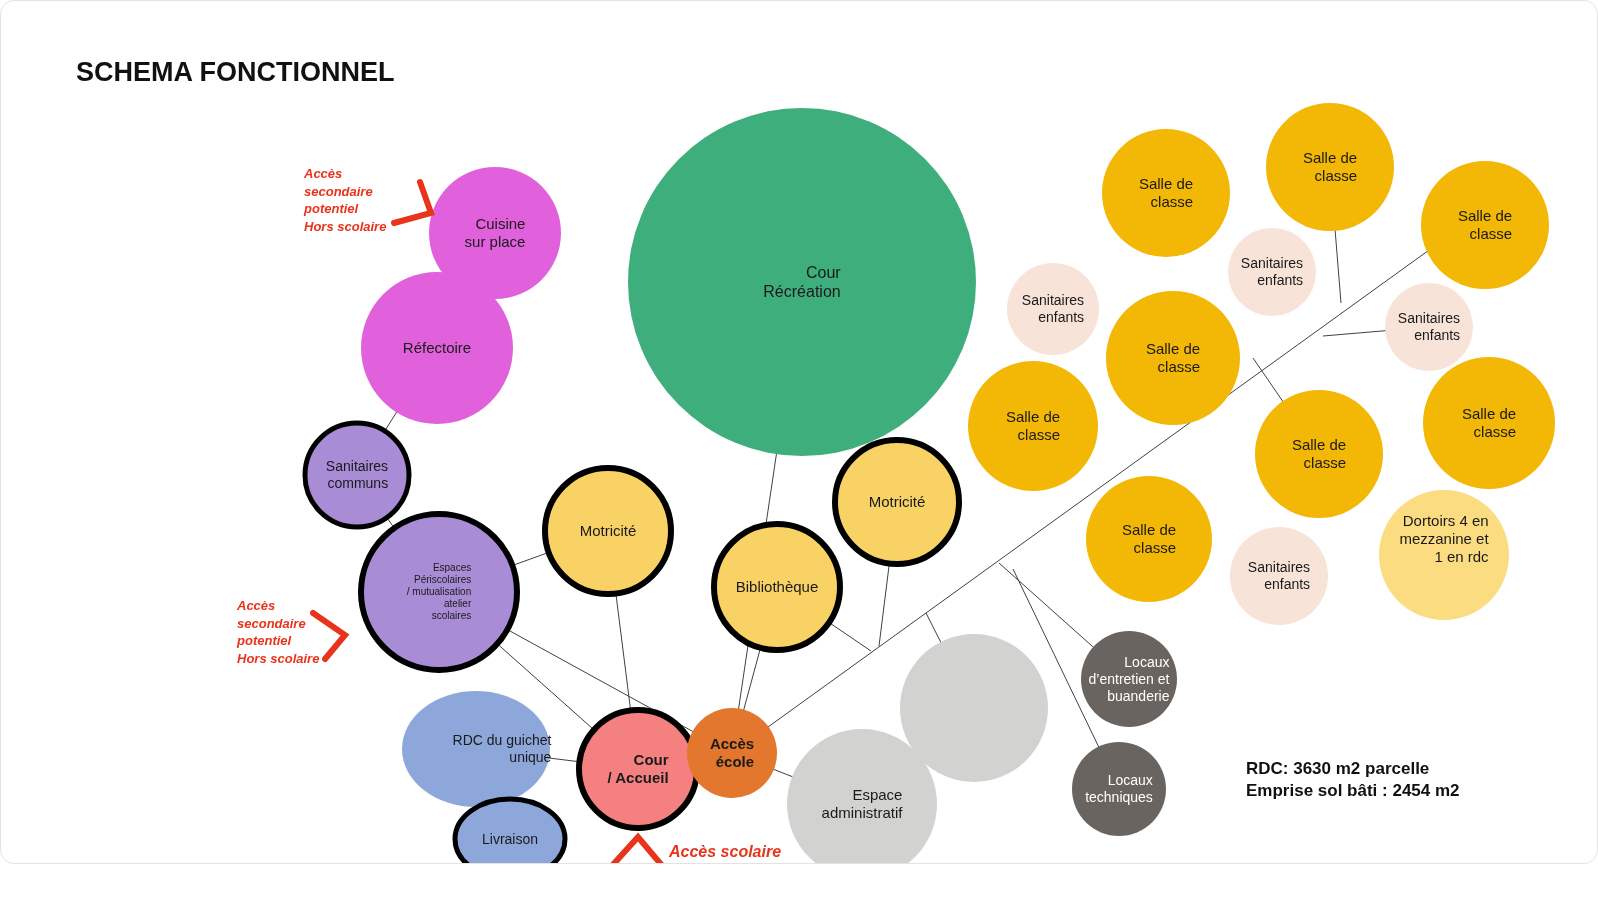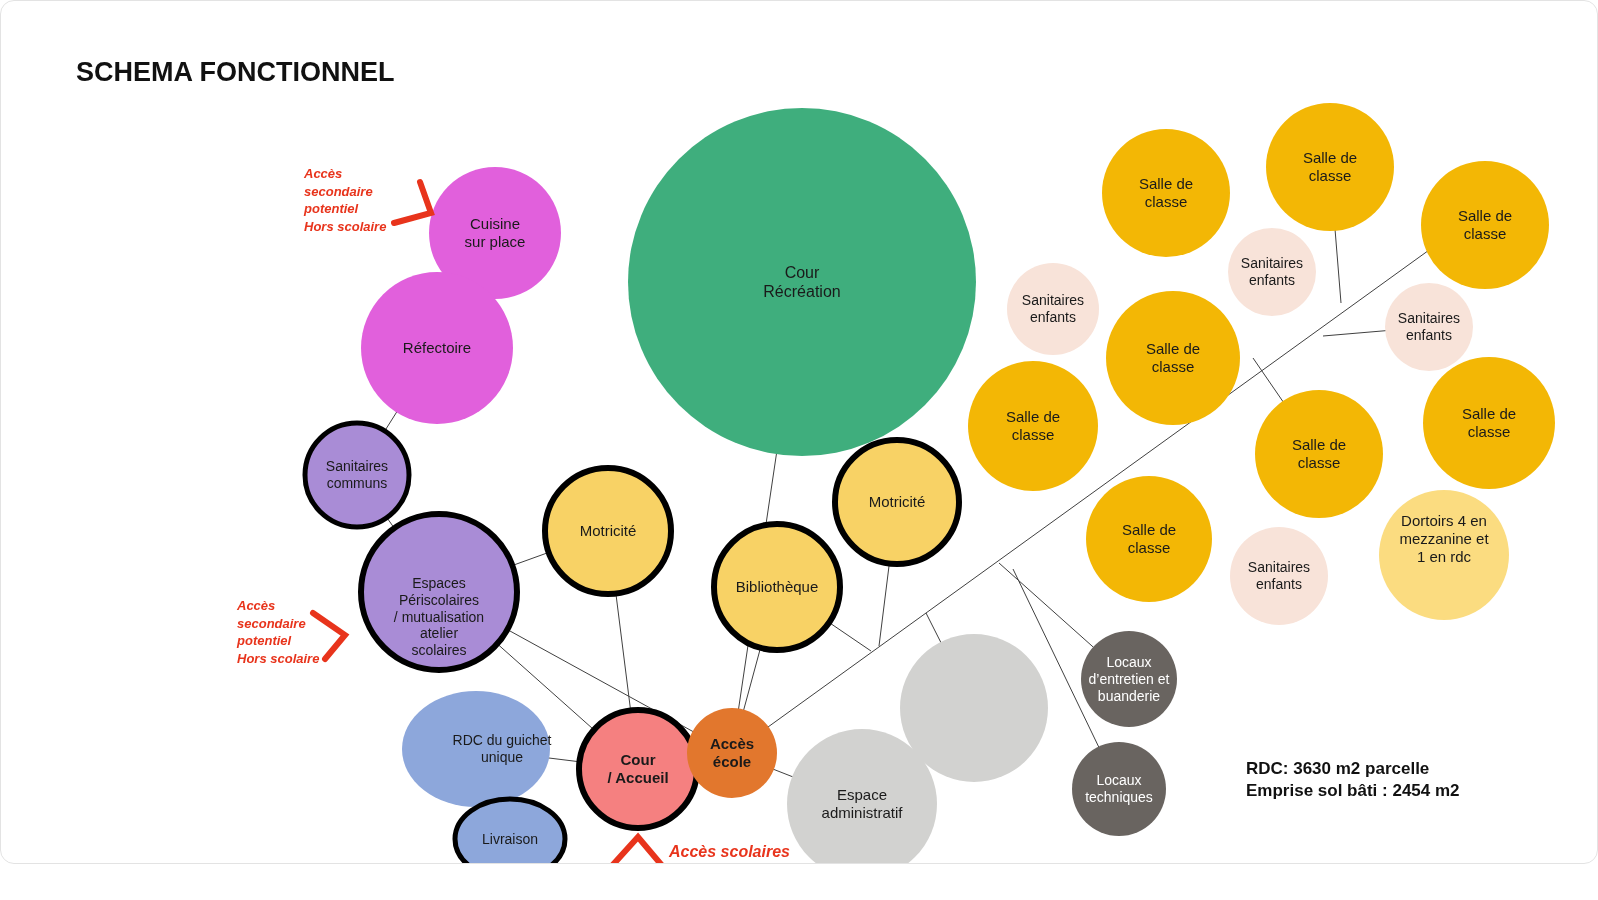--- a/index.html
+++ b/index.html
@@ -11,21 +11,21 @@
     border-radius:14px;
     overflow:hidden;
     box-sizing:border-box;
     font-family:"Liberation Sans", sans-serif;
   }
   #diagram{position:absolute;left:0;top:0;z-index:1;}
   .node-label{
     position:absolute;
     transform:translate(-50%,-50%);
     z-index:2;
-    text-align:center;
+    text-align:right;
     white-space:pre;
     line-height:1.2;
     color:#1a1a1a;
     pointer-events:none;
   }
   .page-title{
     position:absolute;left:75px;top:52px;z-index:3;
     font-weight:700;font-size:27px;line-height:1.45;color:#111;
   }
   .annotation{
@@ -105,33 +105,33 @@
   </div>
 
   <div class="annotation" id="ann-0" style="left: 303px; top: 164px;">Accès
 secondaire
 potentiel
 Hors scolaire</div>
   <div class="annotation" id="ann-1" style="left: 236px; top: 596px;">Accès
 secondaire
 potentiel
 Hors scolaire</div>
-  <div class="annotation principal" id="ann-2" style="left: 668px; top: 840px;">Accès scolaires</div>
+  <div class="annotation principal" id="ann-2" style="left: 668px; top: 840px;">Accès scolaire</div>
 
   <div class="info-block">
     <div>RDC: 3630 m2 parcelle</div>
     <div>Emprise sol bâti : 2454 m2</div>
   </div>
 
 <div class="node-label" style="left: 494px; top: 232px; font-size: 15px;">Cuisine
 sur place</div>
     <div class="node-label" style="left: 436px; top: 347px; font-size: 15px;">Réfectoire</div>
     <div class="node-label" style="left: 356px; top: 474px; font-size: 14px;">Sanitaires
 communs</div>
-    <div class="node-label" style="left: 438px; top: 616px; font-size: 14px;">Espaces
+    <div class="node-label" style="left: 438px; top: 591px; font-size: 10px;">Espaces
 Périscolaires
 / mutualisation
 atelier
 scolaires</div>
     <div class="node-label" style="left: 801px; top: 281px; font-size: 16px;">Cour
 Récréation</div>
     <div class="node-label" style="left: 607px; top: 530px; font-size: 15px;">Motricité</div>
     <div class="node-label" style="left: 776px; top: 586px; font-size: 15px;">Bibliothèque</div>
     <div class="node-label" style="left: 896px; top: 501px; font-size: 15px;">Motricité</div>
     <div class="node-label" style="left: 1165px; top: 192px; font-size: 15px;">Salle de

